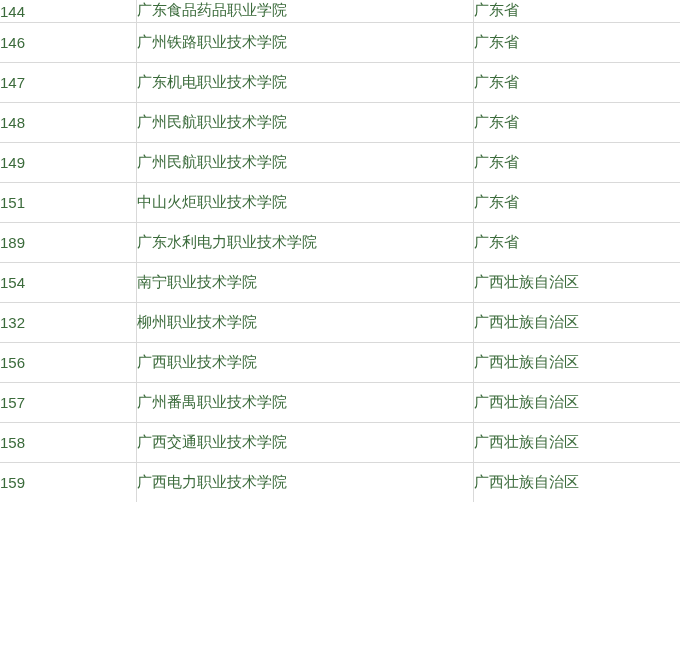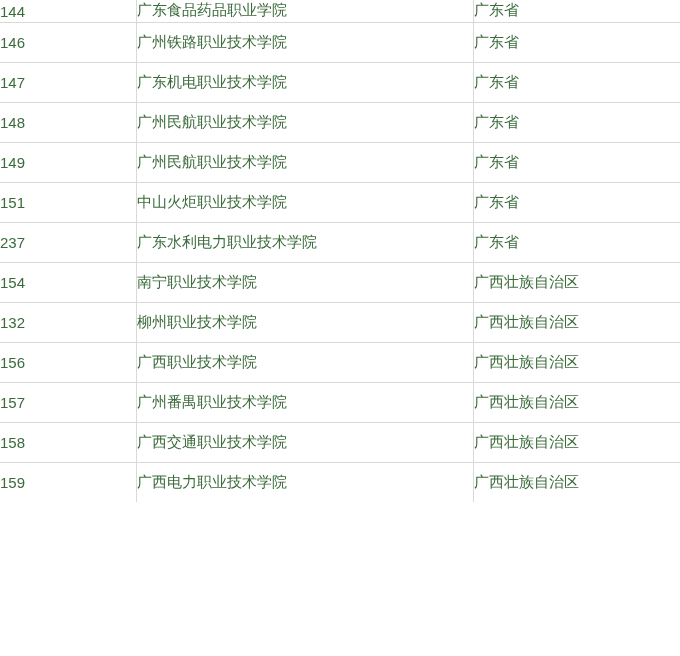--- a/index.html
+++ b/index.html
@@ -90,21 +90,21 @@
       <td class="col-index">149</td>
       <td class="col-name">广州民航职业技术学院</td>
       <td class="col-province">广东省</td>
     </tr>
     <tr>
       <td class="col-index">151</td>
       <td class="col-name">中山火炬职业技术学院</td>
       <td class="col-province">广东省</td>
     </tr>
     <tr>
-      <td class="col-index">237</td>
+      <td class="col-index">189</td>
       <td class="col-name">广东水利电力职业技术学院</td>
       <td class="col-province">广东省</td>
     </tr>
     <tr>
       <td class="col-index">154</td>
       <td class="col-name">南宁职业技术学院</td>
       <td class="col-province">广西壮族自治区</td>
     </tr>
     <tr>
       <td class="col-index">132</td>

